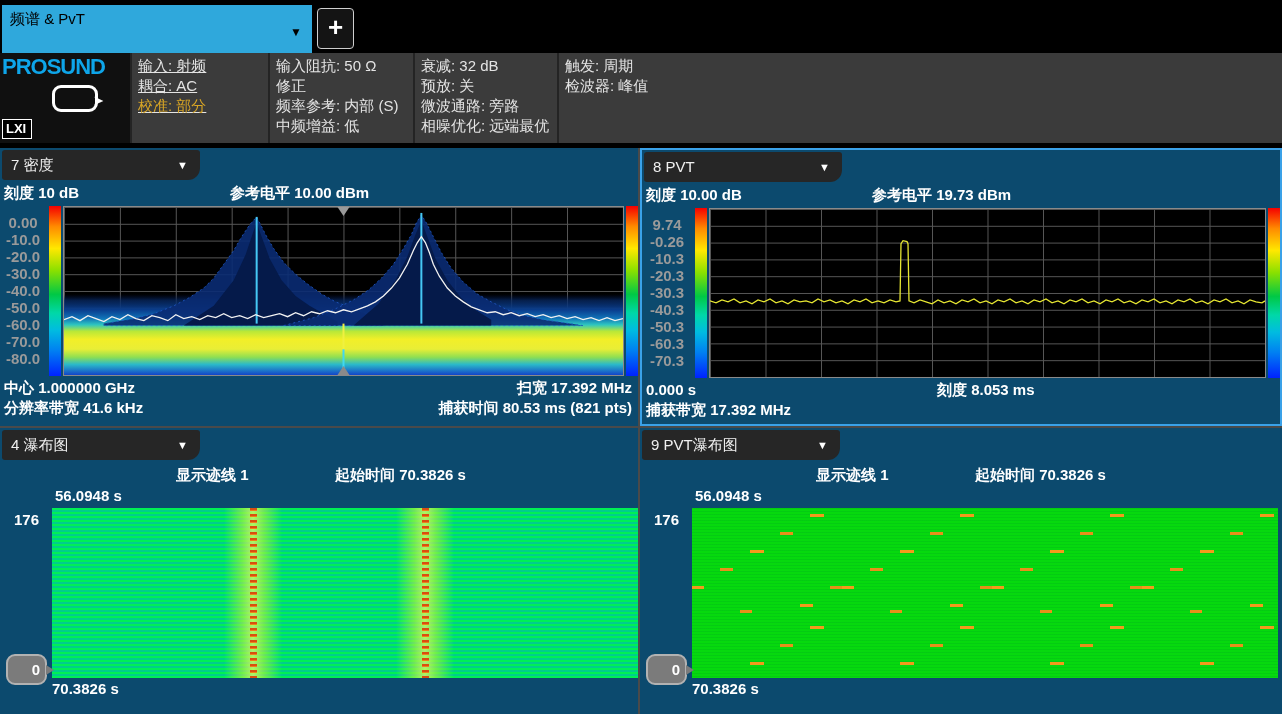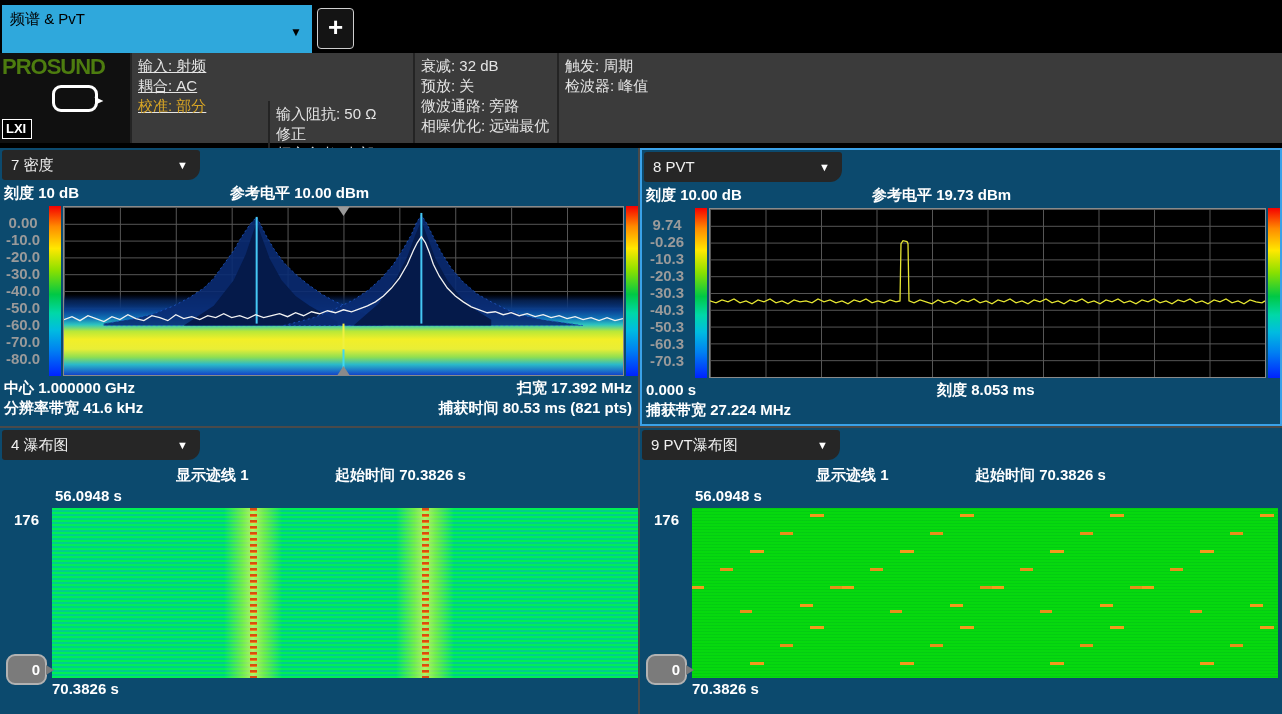--- a/index.html
+++ b/index.html
@@ -11,21 +11,21 @@
   #app-tab { position:absolute; left:2px; top:5px; width:310px; height:48px;
     background:#2FA8DC; color:#000; font-size:15px; line-height:19px; padding:4px 8px; cursor:pointer; }
   #app-tab .tab-arrow { position:absolute; right:10px; top:18px; font-size:12px; color:#000; }
   #add-tab { position:absolute; left:317px; top:8px; width:37px; height:41px;
     background:#141414; border:1px solid #cfcfcf; border-radius:4px; color:#fff;
     font-size:26px; font-weight:bold; text-align:center; line-height:37px; cursor:pointer; }
 
   
   #header { position:absolute; left:0; top:53px; width:1282px; height:90px; background:#3b3b3b; }
   #brand-block { position:absolute; left:0; top:0; width:130px; height:90px; background:#101010; }
-  #brand { position:absolute; left:2px; top:1px; font-size:22px; font-weight:bold; color:#4d7c0f; letter-spacing:-1px; }
+  #brand { position:absolute; left:2px; top:1px; font-size:22px; font-weight:bold; color:#0ea5e9; letter-spacing:-1px; }
   #disp-icon { position:absolute; left:52px; top:32px; width:46px; height:27px;
     border:3px solid #fff; border-radius:9px; }
   #disp-icon span { position:absolute; right:-9px; top:5px; color:#fff; font-size:13px; }
   #lxi { position:absolute; left:2px; top:66px; background:#000; border:1px solid #fff;
     color:#fff; font-size:13px; font-weight:bold; padding:1px 5px 2px 3px; }
   .hcol { position:absolute; top:0; height:90px; border-left:2px solid #242424;
     padding:3px 6px; color:#e4e4e4; font-size:15px; line-height:20px; cursor:pointer; }
   .hcol div { white-space:nowrap; }
   .amber { color:#D9A625; }
 
@@ -105,21 +105,21 @@
     <div id="disp-icon">
       <span>➤</span>
     </div>
     <div id="lxi">LXI</div>
   </div>
   <div class="hcol" style="left:130px;width:138px;text-decoration:underline;">
     <div>输入: 射频</div>
     <div>耦合: AC</div>
     <div class="amber">校准: 部分</div>
   </div>
-  <div class="hcol" style="left:268px;width:145px;margin-top:48px;">
+  <div class="hcol" style="left:268px;width:145px;">
     <div>输入阻抗: 50 Ω</div>
     <div>修正</div>
     <div>频率参考: 内部 (S)</div>
     <div>中频增益: 低</div>
   </div>
   <div class="hcol" style="left:413px;width:144px;">
     <div>衰减: 32 dB</div>
     <div>预放: 关</div>
     <div>微波通路: 旁路</div>
     <div>相噪优化: 远端最优</div>
@@ -220,21 +220,21 @@
     <svg viewBox="0 0 555 170" preserveAspectRatio="none">
       <polyline fill="none" stroke="#E6E632" stroke-width="1.3" points="0,93 6,95 12,92 18,94 24,91 30,95 36,93 42,96 48,92 54,94 60,91 66,95 72,93 78,96 84,92 90,94 96,93 102,95 108,91 114,94 120,92 126,95 132,93 138,96 144,92 150,94 156,91 162,95 168,93 174,95 180,92 186,94 190,93 191,35 193,32 197,33 198,35 199,93 204,95 210,92 216,94 222,96 228,92 234,95 240,93 246,96 252,92 258,94 264,91 270,95 276,93 282,96 288,92 294,94 300,91 306,95 312,93 318,96 324,92 330,94 336,91 342,95 348,93 354,96 360,92 366,94 372,91 378,95 384,93 390,96 396,92 402,94 408,91 414,95 420,93 426,96 432,92 438,94 444,91 450,95 456,93 462,96 468,92 474,94 480,91 486,95 492,93 498,96 504,92 510,94 516,91 522,95 528,93 534,96 540,92 546,94 552,95 555,93"></polyline>
     </svg>
   </div>
   <div class="cbar" style="left:626px"></div>
   <div class="annline" style="top:231px">
     <span class="al">0.000 s</span>
     <span class="ac">刻度 8.053 ms</span>
   </div>
   <div class="annline" style="top:251px">
-    <span class="al">捕获带宽 27.224 MHz</span>
+    <span class="al">捕获带宽 17.392 MHz</span>
   </div>
 </div>
 
 <div class="panel" id="panel3">
   <div class="selector">
     <span>4 瀑布图</span>
     <span class="sel-arrow">▼</span>
   </div>
   <div class="wf-info">
     <span class="tr">显示迹线 1</span>

